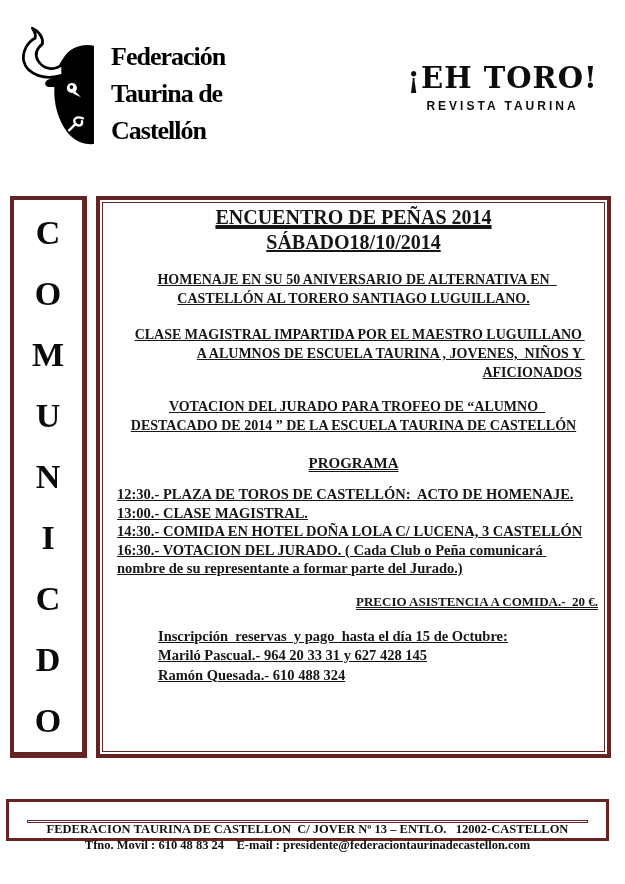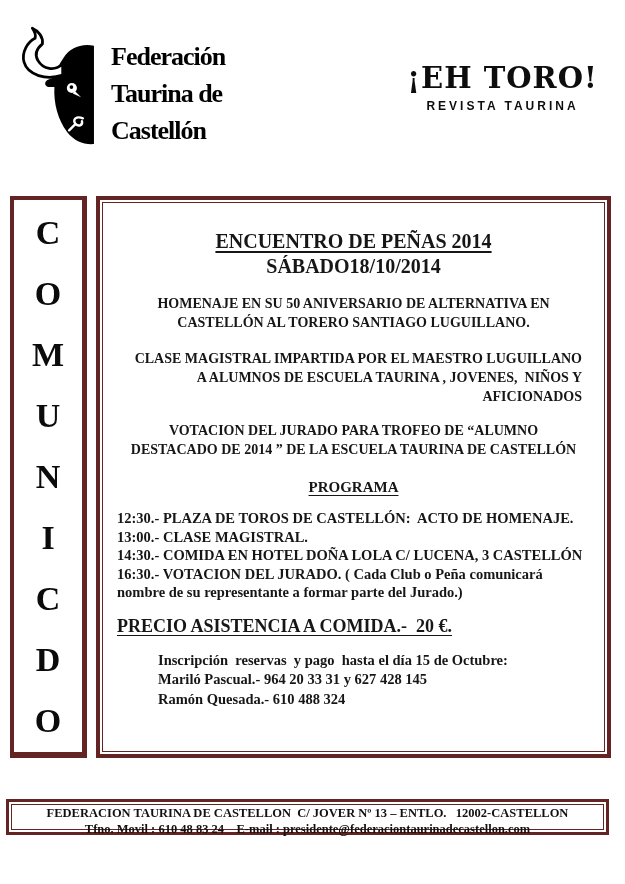--- a/index.html
+++ b/index.html
@@ -24,36 +24,36 @@
   .vbox{position:absolute;left:10px;top:196px;width:77px;height:562px;
         border:4px solid var(--border-maroon);border-right-width:5px;border-bottom-width:6px;
         display:flex;flex-direction:column;justify-content:space-between;align-items:center;
         padding:16px 0 14px 0;background:#fff;}
   .vbox span{font-weight:bold;font-size:34px;line-height:1;color:#0b0b0b;}
 
   
   .main-outer{position:absolute;left:96px;top:196px;width:515px;height:562px;
         border:4px solid var(--border-maroon);padding:2px;background:#fff;}
   .main-inner{width:100%;height:100%;border:1.5px solid var(--border-maroon);
-        padding:26px 6px 10px 6px;text-align:center;overflow:hidden;}
+        padding:2px 6px 10px 6px;text-align:center;overflow:hidden;text-decoration:underline;}
   .title{font-weight:bold;font-size:20px;line-height:25px;}
   .u{text-decoration:underline;text-underline-offset:3px;}
   .subhead{font-weight:bold;font-size:15px;line-height:19px;margin-top:19px;}
   .para{font-weight:bold;font-size:14px;line-height:19px;margin-top:15px;padding:0 16px;}
   .para-tight{margin-top:17px;text-align:right;}
   .program{margin-top:12px;text-align:left;padding:0 10px 0 8px;}
   .program p{font-weight:bold;font-size:14.5px;line-height:18.5px;}
-  .price{display:block;text-align:left;font-weight:bold;font-size:18px;line-height:18px;
+  .price{display:block;text-align:right;font-weight:bold;font-size:13px;line-height:18px;
         margin-top:15px;padding-left:8px;}
   .registration{margin-top:16px;text-align:left;padding-left:49px;}
   .registration p{font-weight:bold;font-size:14.5px;line-height:19.5px;}
 
   
   .footer-outer{position:absolute;left:6px;top:799px;width:603px;height:36px;
-        border:3px solid var(--border-maroon);padding:2px;background:#fff;}
+        border:3px solid var(--border-maroon);padding:18px;background:#fff;}
   .footer-inner{width:100%;height:100%;border:1px solid var(--border-maroon);
         text-align:center;padding-top:1px;}
   .footer-inner div{font-weight:bold;font-size:12.5px;line-height:15.5px;color:#111;}
 </style>
 </head>
 <body>
 
 <div class="page">
 
   <div class="logo">

